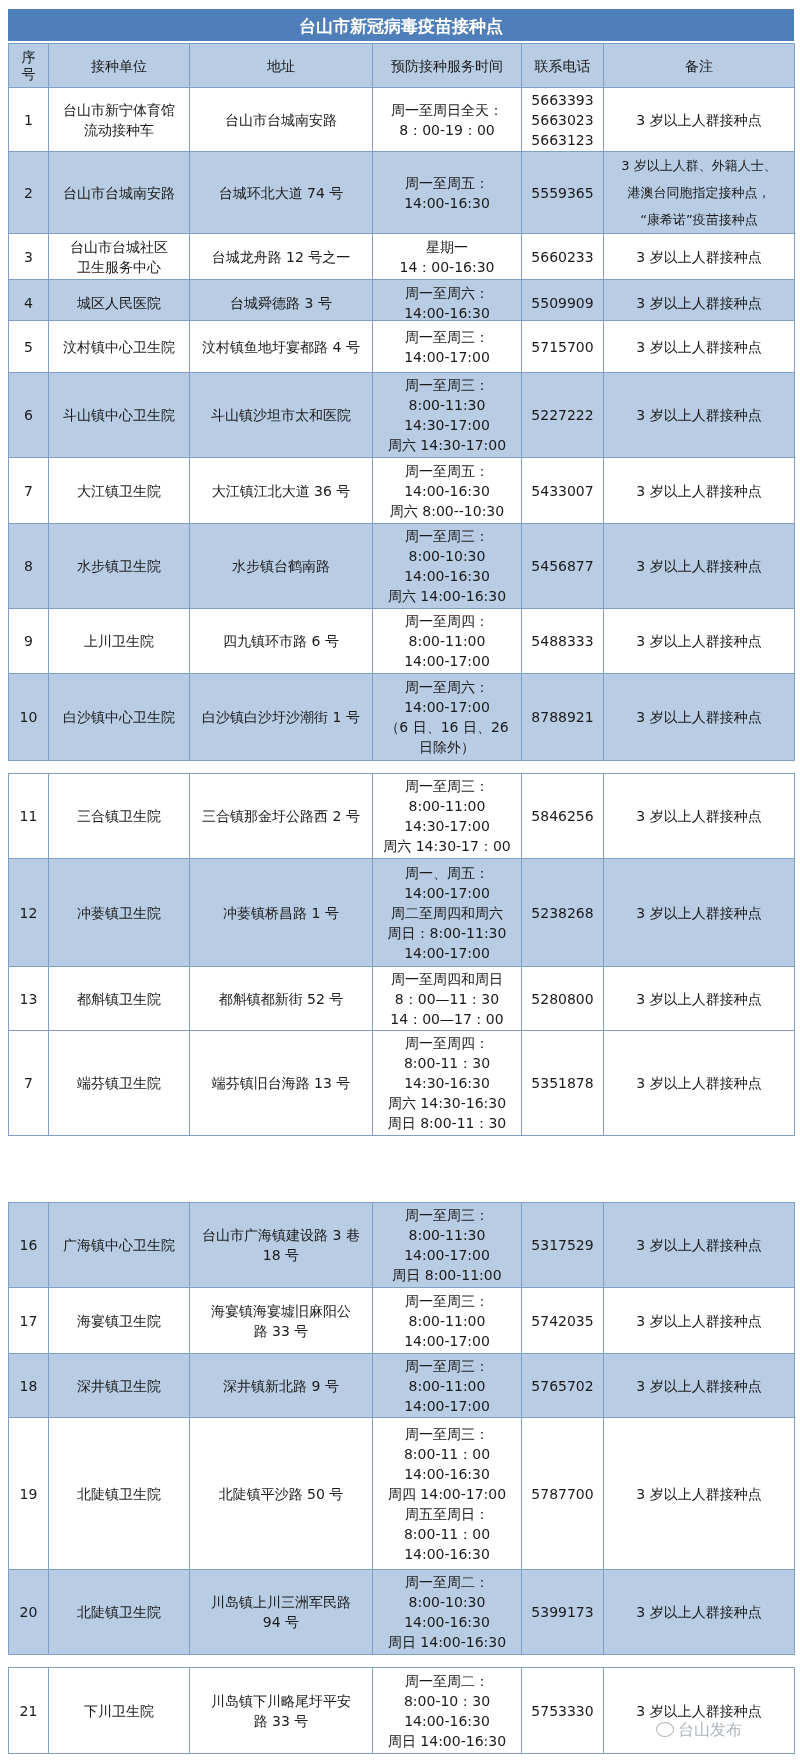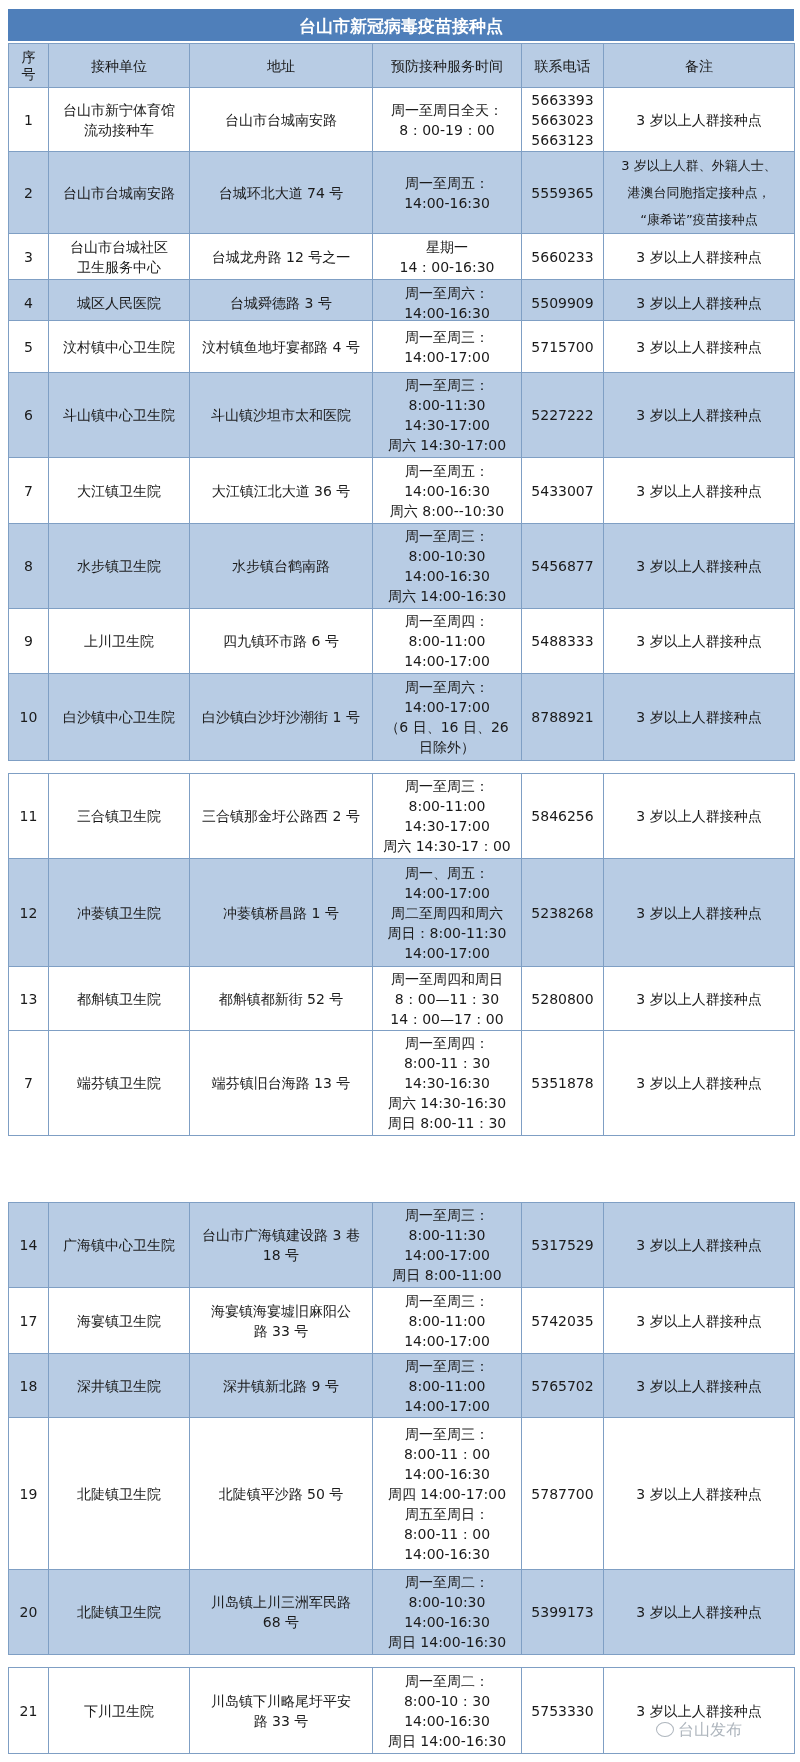--- a/index.html
+++ b/index.html
@@ -226,21 +226,21 @@
   <colgroup>
       <col style="width:40px">
       <col style="width:141px">
       <col style="width:183px">
       <col style="width:149px">
       <col style="width:82px">
       <col style="width:191px">
     </colgroup>
   <tbody>
       <tr class="alt" style="height:85px;">
-    <td>14</td>
+    <td>16</td>
     <td class="multi">广海镇中心卫生院</td>
     <td class="multi">台山市广海镇建设路 3 巷
 18 号</td>
     <td class="multi">周一至周三：
 8:00-11:30
 14:00-17:00
 周日 8:00-11:00</td>
     <td class="multi">5317529</td>
     <td class="multi">3 岁以上人群接种点</td>
   </tr>
@@ -276,21 +276,21 @@
 周五至周日：
 8:00-11：00
 14:00-16:30</td>
     <td class="multi">5787700</td>
     <td class="multi">3 岁以上人群接种点</td>
   </tr>
   <tr class="alt" style="height:85px;">
     <td>20</td>
     <td class="multi">北陡镇卫生院</td>
     <td class="multi">川岛镇上川三洲军民路
-68 号</td>
+94 号</td>
     <td class="multi">周一至周二：
 8:00-10:30
 14:00-16:30
 周日 14:00-16:30</td>
     <td class="multi">5399173</td>
     <td class="multi">3 岁以上人群接种点</td>
   </tr>
 </tbody>
   </table>
 

